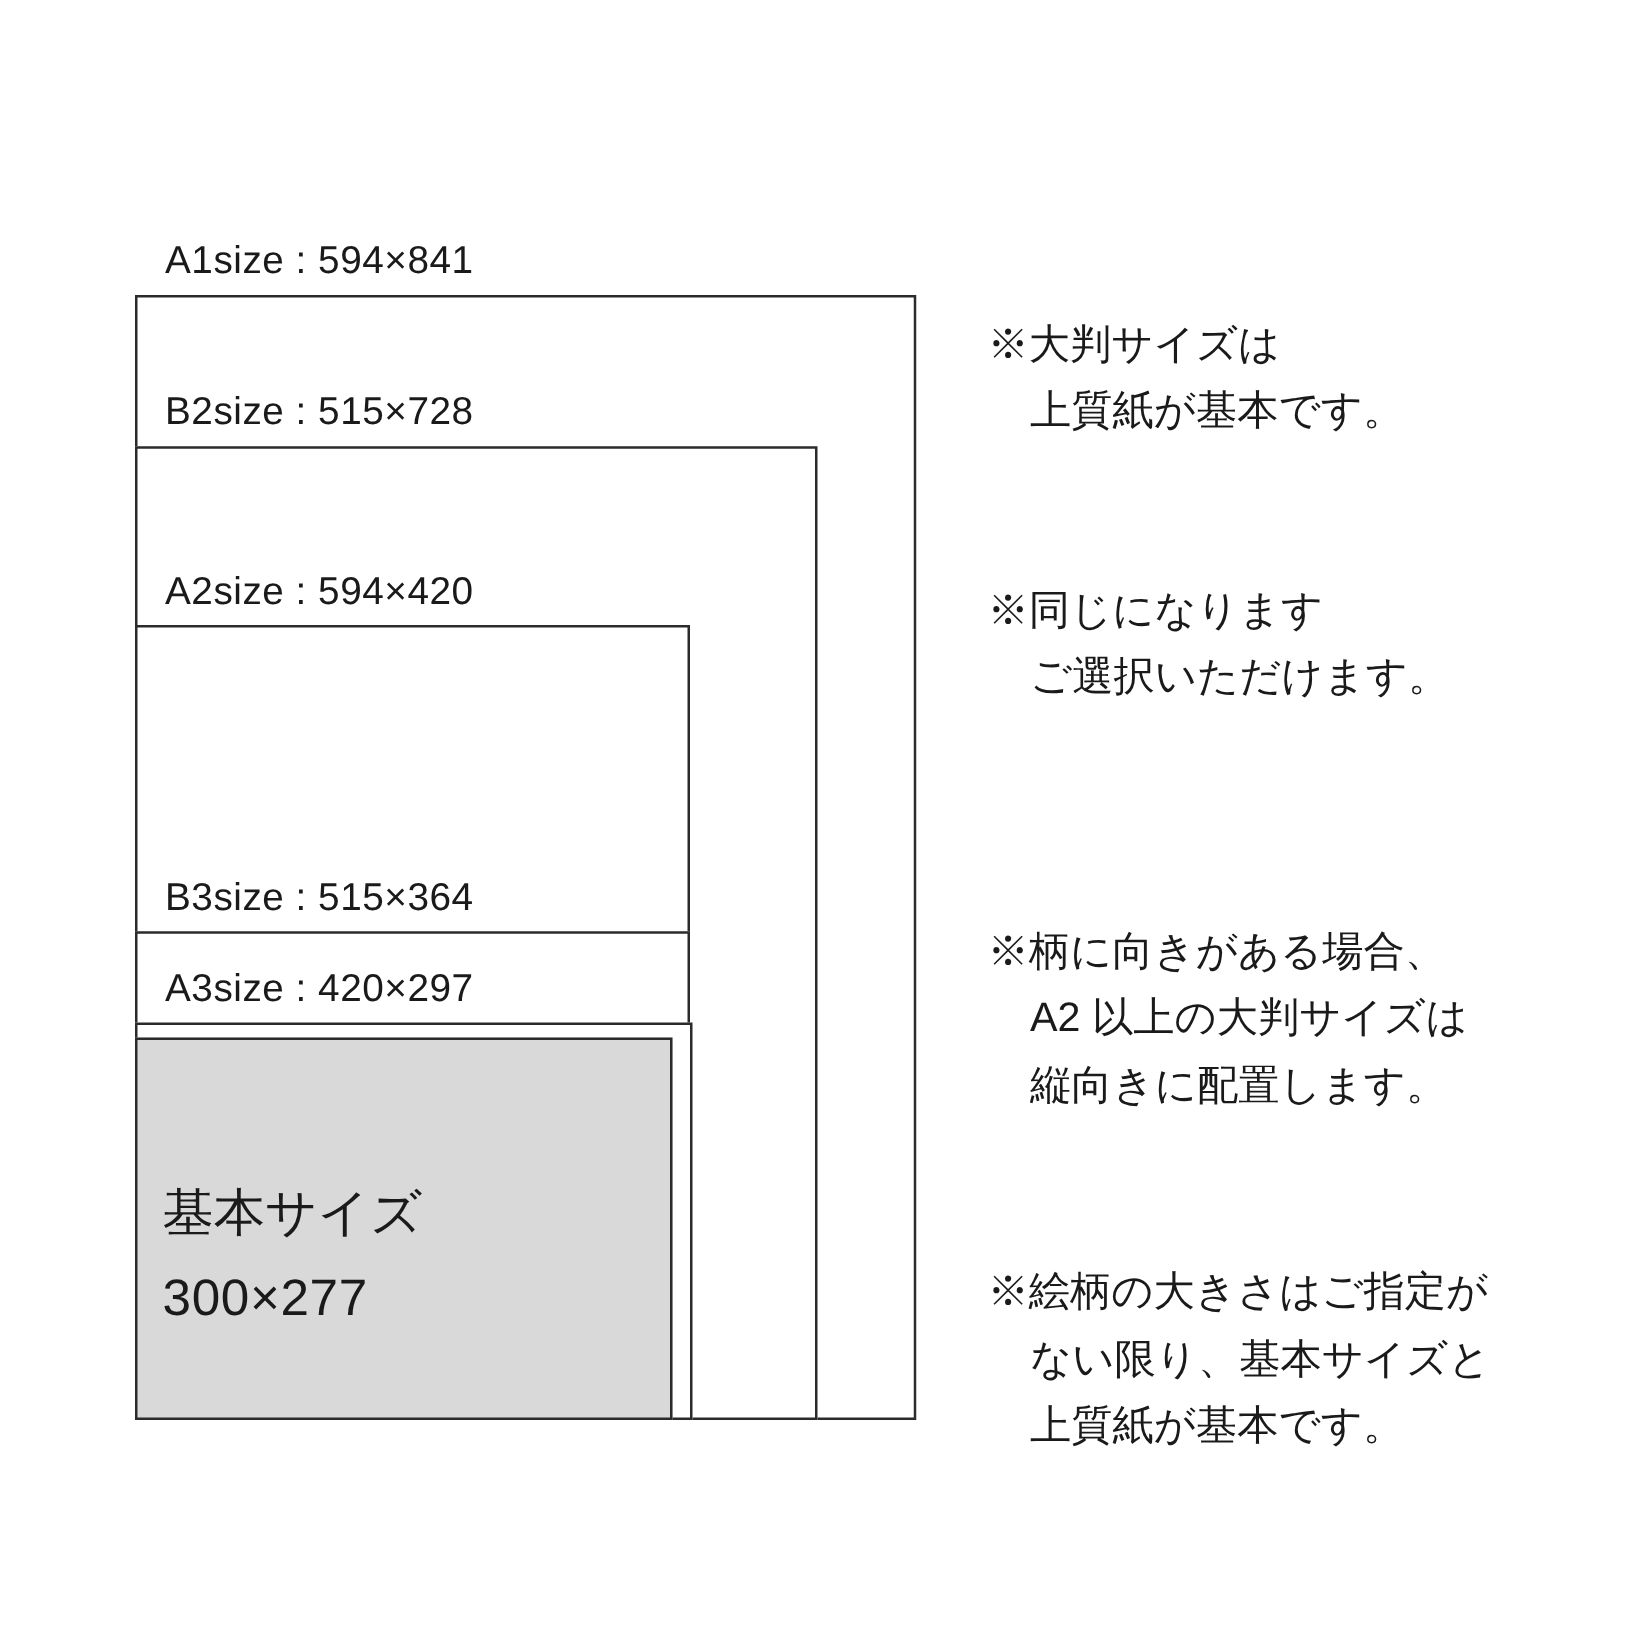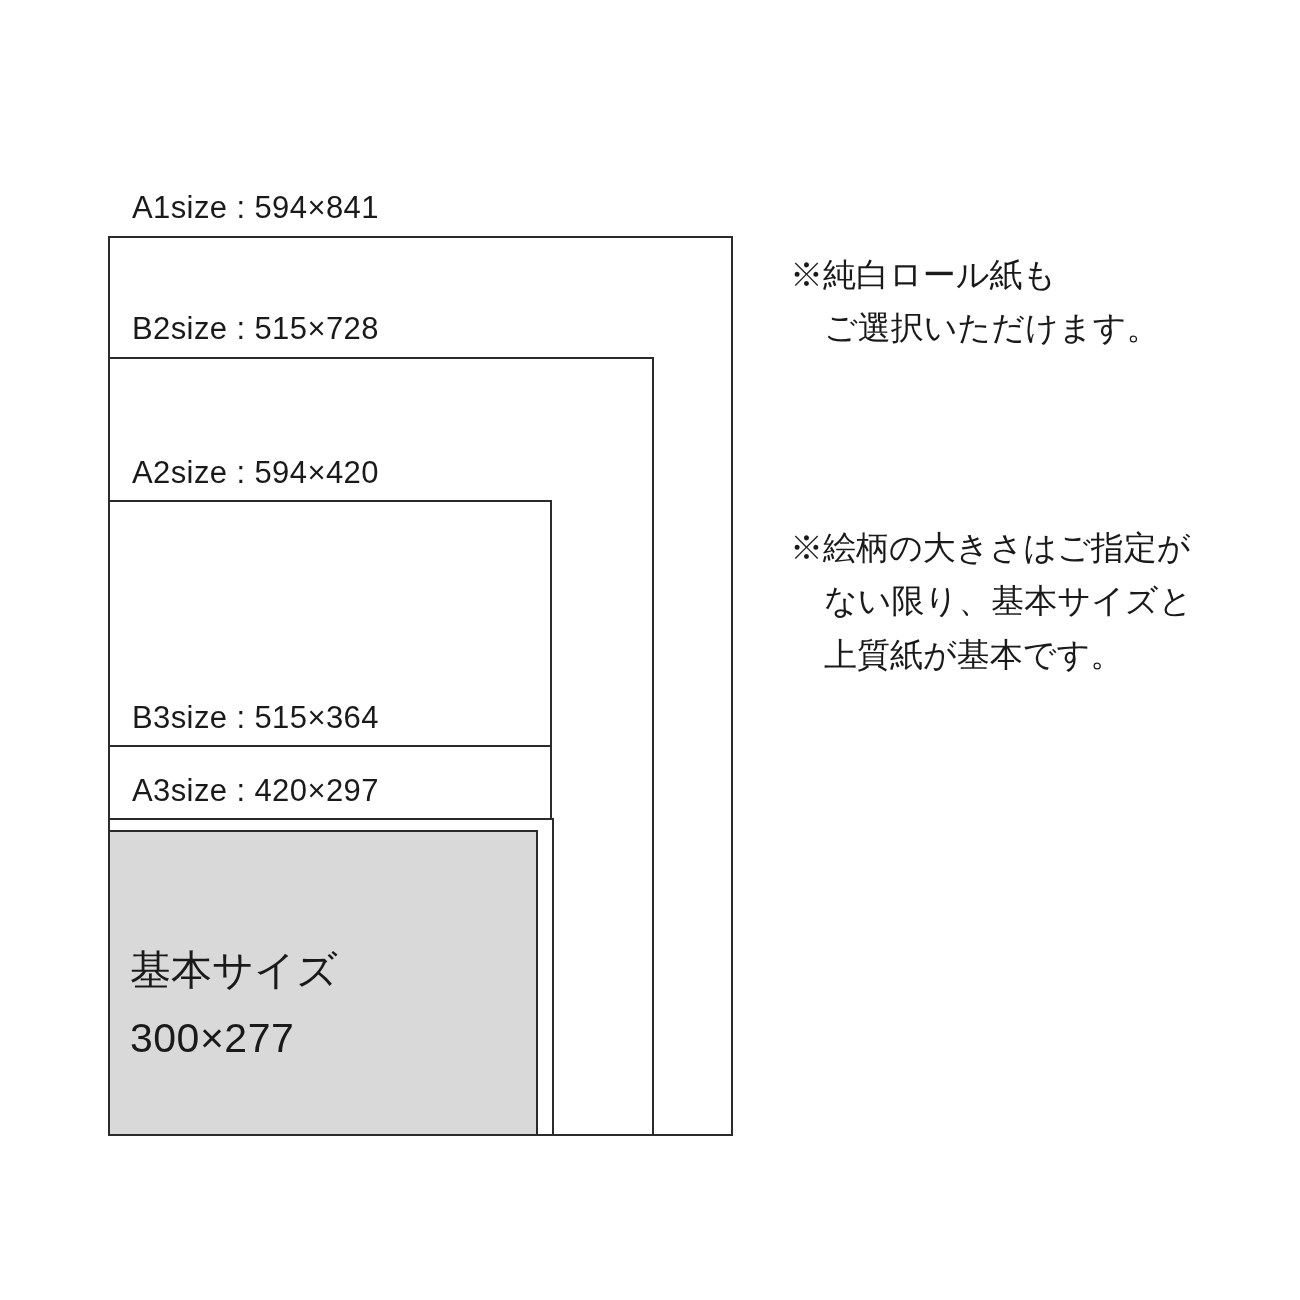--- a/index.html
+++ b/index.html
@@ -152,26 +152,35 @@
 
   <div id="label-base">
     <div class="l1">基本サイズ</div>
     <div class="l2">300×277</div>
   </div>
 
 </div>
 
 <div id="notes">
 
+  <div class="note" id="note-1">
+    <span class="line">※大判サイズは</span>
+    <span class="line indent">上質紙が基本です。</span>
+  </div>
 
   <div class="note" id="note-2">
-    <span class="line">※純白ロール紙も</span>
+    <span class="line">※同じになります</span>
     <span class="line indent">ご選択いただけます。</span>
   </div>
 
+  <div class="note" id="note-3">
+    <span class="line">※柄に向きがある場合、</span>
+    <span class="line indent">A2 以上の大判サイズは</span>
+    <span class="line indent">縦向きに配置します。</span>
+  </div>
 
   <div class="note" id="note-4">
     <span class="line">※絵柄の大きさはご指定が</span>
     <span class="line indent">ない限り、基本サイズと</span>
     <span class="line indent">上質紙が基本です。</span>
   </div>
 
 </div>
 
 </body></html>

